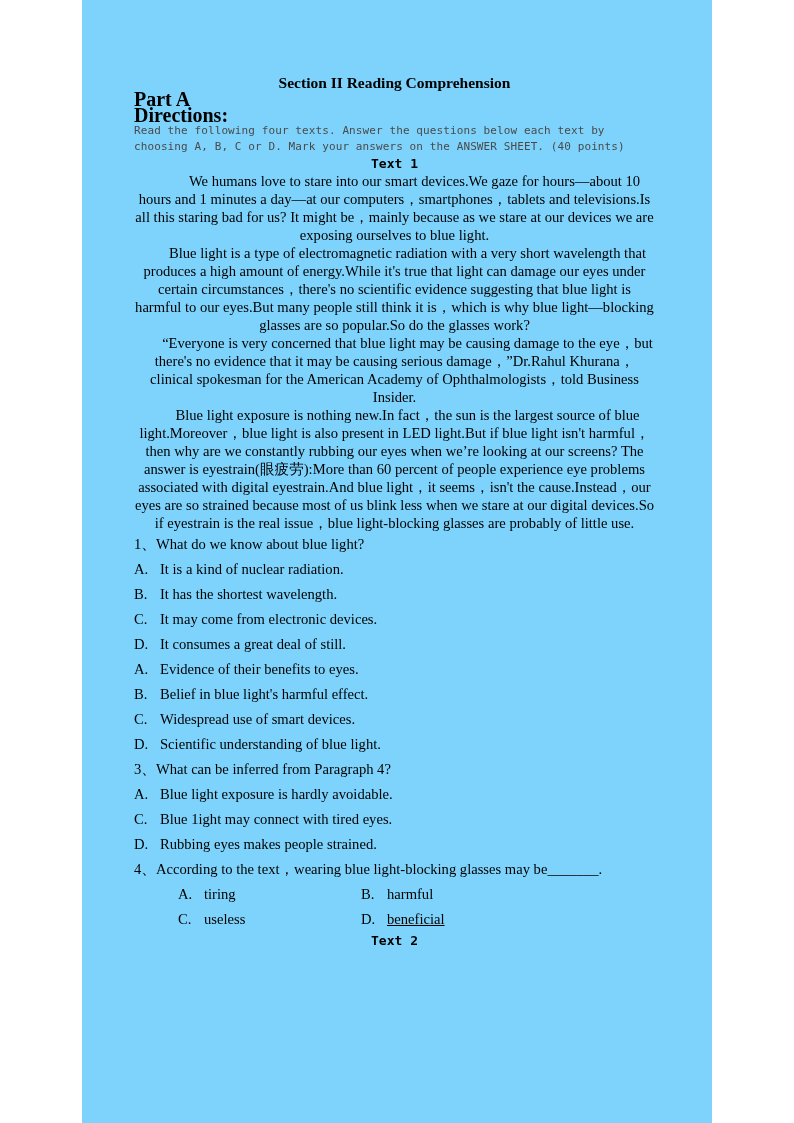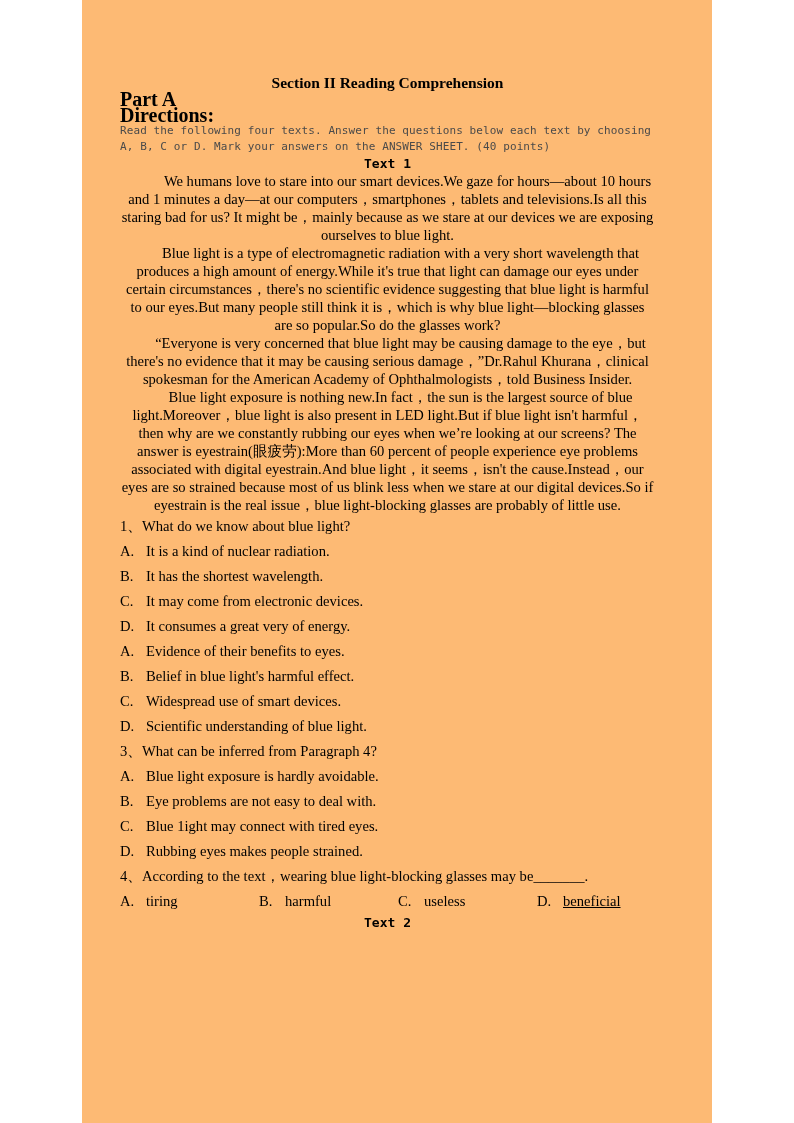--- a/index.html
+++ b/index.html
@@ -2,22 +2,22 @@
 <html><head>
 <meta charset="utf-8">
 <style>
   * { margin: 0; padding: 0; box-sizing: border-box; }
   html, body { background: #ffffff; }
   .page {
     position: relative;
     width: 630px;
     height: 1123px;
     margin: 0 auto;
-    background: #fdba74;
-    padding: 74px 57px 0 38px;
+    background: #7dd3fc;
+    padding: 74px 57px 0 52px;
     font-family: "Liberation Serif", "DejaVu Serif", serif;
     font-size: 14.6px;
     color: #000000;
     overflow: hidden;
   }
   .sec-title {
     text-align: center;
     font-weight: 700;
     font-size: 15.5px;
     line-height: 17px;
@@ -53,20 +53,21 @@
   .qline { line-height: 25px; }
   .opt .letter, .opt-inline .letter {
     display: inline-block;
     width: 26px;
     text-indent: 0;
   }
   .opt-row .opt-inline {
     display: inline-block;
     width: 139px;
     white-space: nowrap;
+    margin-left: 44px;
   }
   .opt-row .opt-inline.last { width: auto; text-decoration: underline; }
   .para2 {
     line-height: 24.5px;
     text-indent: 27px;
   }
 </style>
 </head>
 <body>
 
@@ -83,30 +84,29 @@
   <p class="para">Blue light is a type of electromagnetic radiation with a very short wavelength that produces a high amount of energy.While it's true that light can damage our eyes under certain circumstances，there's no scientific evidence suggesting that blue light is harmful to our eyes.But many people still think it is，which is why blue light—blocking glasses are so popular.So do the glasses work?</p>
   <p class="para">“Everyone is very concerned that blue light may be causing damage to the eye，but there's no evidence that it may be causing serious damage，”Dr.Rahul Khurana，clinical spokesman for the American Academy of Ophthalmologists，told Business Insider.</p>
   <p class="para">Blue light exposure is nothing new.In fact，the sun is the largest source of blue light.Moreover，blue light is also present in LED light.But if blue light isn't harmful，then why are we constantly rubbing our eyes when we’re looking at our screens? The answer is eyestrain(眼疲劳):More than 60 percent of people experience eye problems associated with digital eyestrain.And blue light，it seems，isn't the cause.Instead，our eyes are so strained because most of us blink less when we stare at our digital devices.So if eyestrain is the real issue，blue light-blocking glasses are probably of little use.</p>
 
   <div class="questions">
 
     <p class="qline stem">1、What do we know about blue light?</p>
     <p class="qline opt"><span class="letter">A.</span><span class="opt-text">It is a kind of nuclear radiation.</span></p>
     <p class="qline opt"><span class="letter">B.</span><span class="opt-text">It has the shortest wavelength.</span></p>
     <p class="qline opt"><span class="letter">C.</span><span class="opt-text">It may come from electronic devices.</span></p>
-    <p class="qline opt"><span class="letter">D.</span><span class="opt-text">It consumes a great very of energy.</span></p>
+    <p class="qline opt"><span class="letter">D.</span><span class="opt-text">It consumes a great deal of still.</span></p>
 
     <p class="qline opt"><span class="letter">A.</span><span class="opt-text">Evidence of their benefits to eyes.</span></p>
     <p class="qline opt"><span class="letter">B.</span><span class="opt-text">Belief in blue light's harmful effect.</span></p>
     <p class="qline opt"><span class="letter">C.</span><span class="opt-text">Widespread use of smart devices.</span></p>
     <p class="qline opt"><span class="letter">D.</span><span class="opt-text">Scientific understanding of blue light.</span></p>
 
     <p class="qline stem">3、What can be inferred from Paragraph 4?</p>
     <p class="qline opt"><span class="letter">A.</span><span class="opt-text">Blue light exposure is hardly avoidable.</span></p>
-    <p class="qline opt"><span class="letter">B.</span><span class="opt-text">Eye problems are not easy to deal with.</span></p>
     <p class="qline opt"><span class="letter">C.</span><span class="opt-text">Blue 1ight may connect with tired eyes.</span></p>
     <p class="qline opt"><span class="letter">D.</span><span class="opt-text">Rubbing eyes makes people strained.</span></p>
 
     <p class="qline stem">4、According to the text，wearing blue light-blocking glasses may be_______.</p>
     <p class="qline opt-row">
       <span class="opt-inline"><span class="letter">A.</span><span class="opt-text">tiring</span></span><span class="opt-inline"><span class="letter">B.</span><span class="opt-text">harmful</span></span><span class="opt-inline"><span class="letter">C.</span><span class="opt-text">useless</span></span><span class="opt-inline last"><span class="letter">D.</span><span class="opt-text">beneficial</span></span>
     </p>
 
   </div>
 

